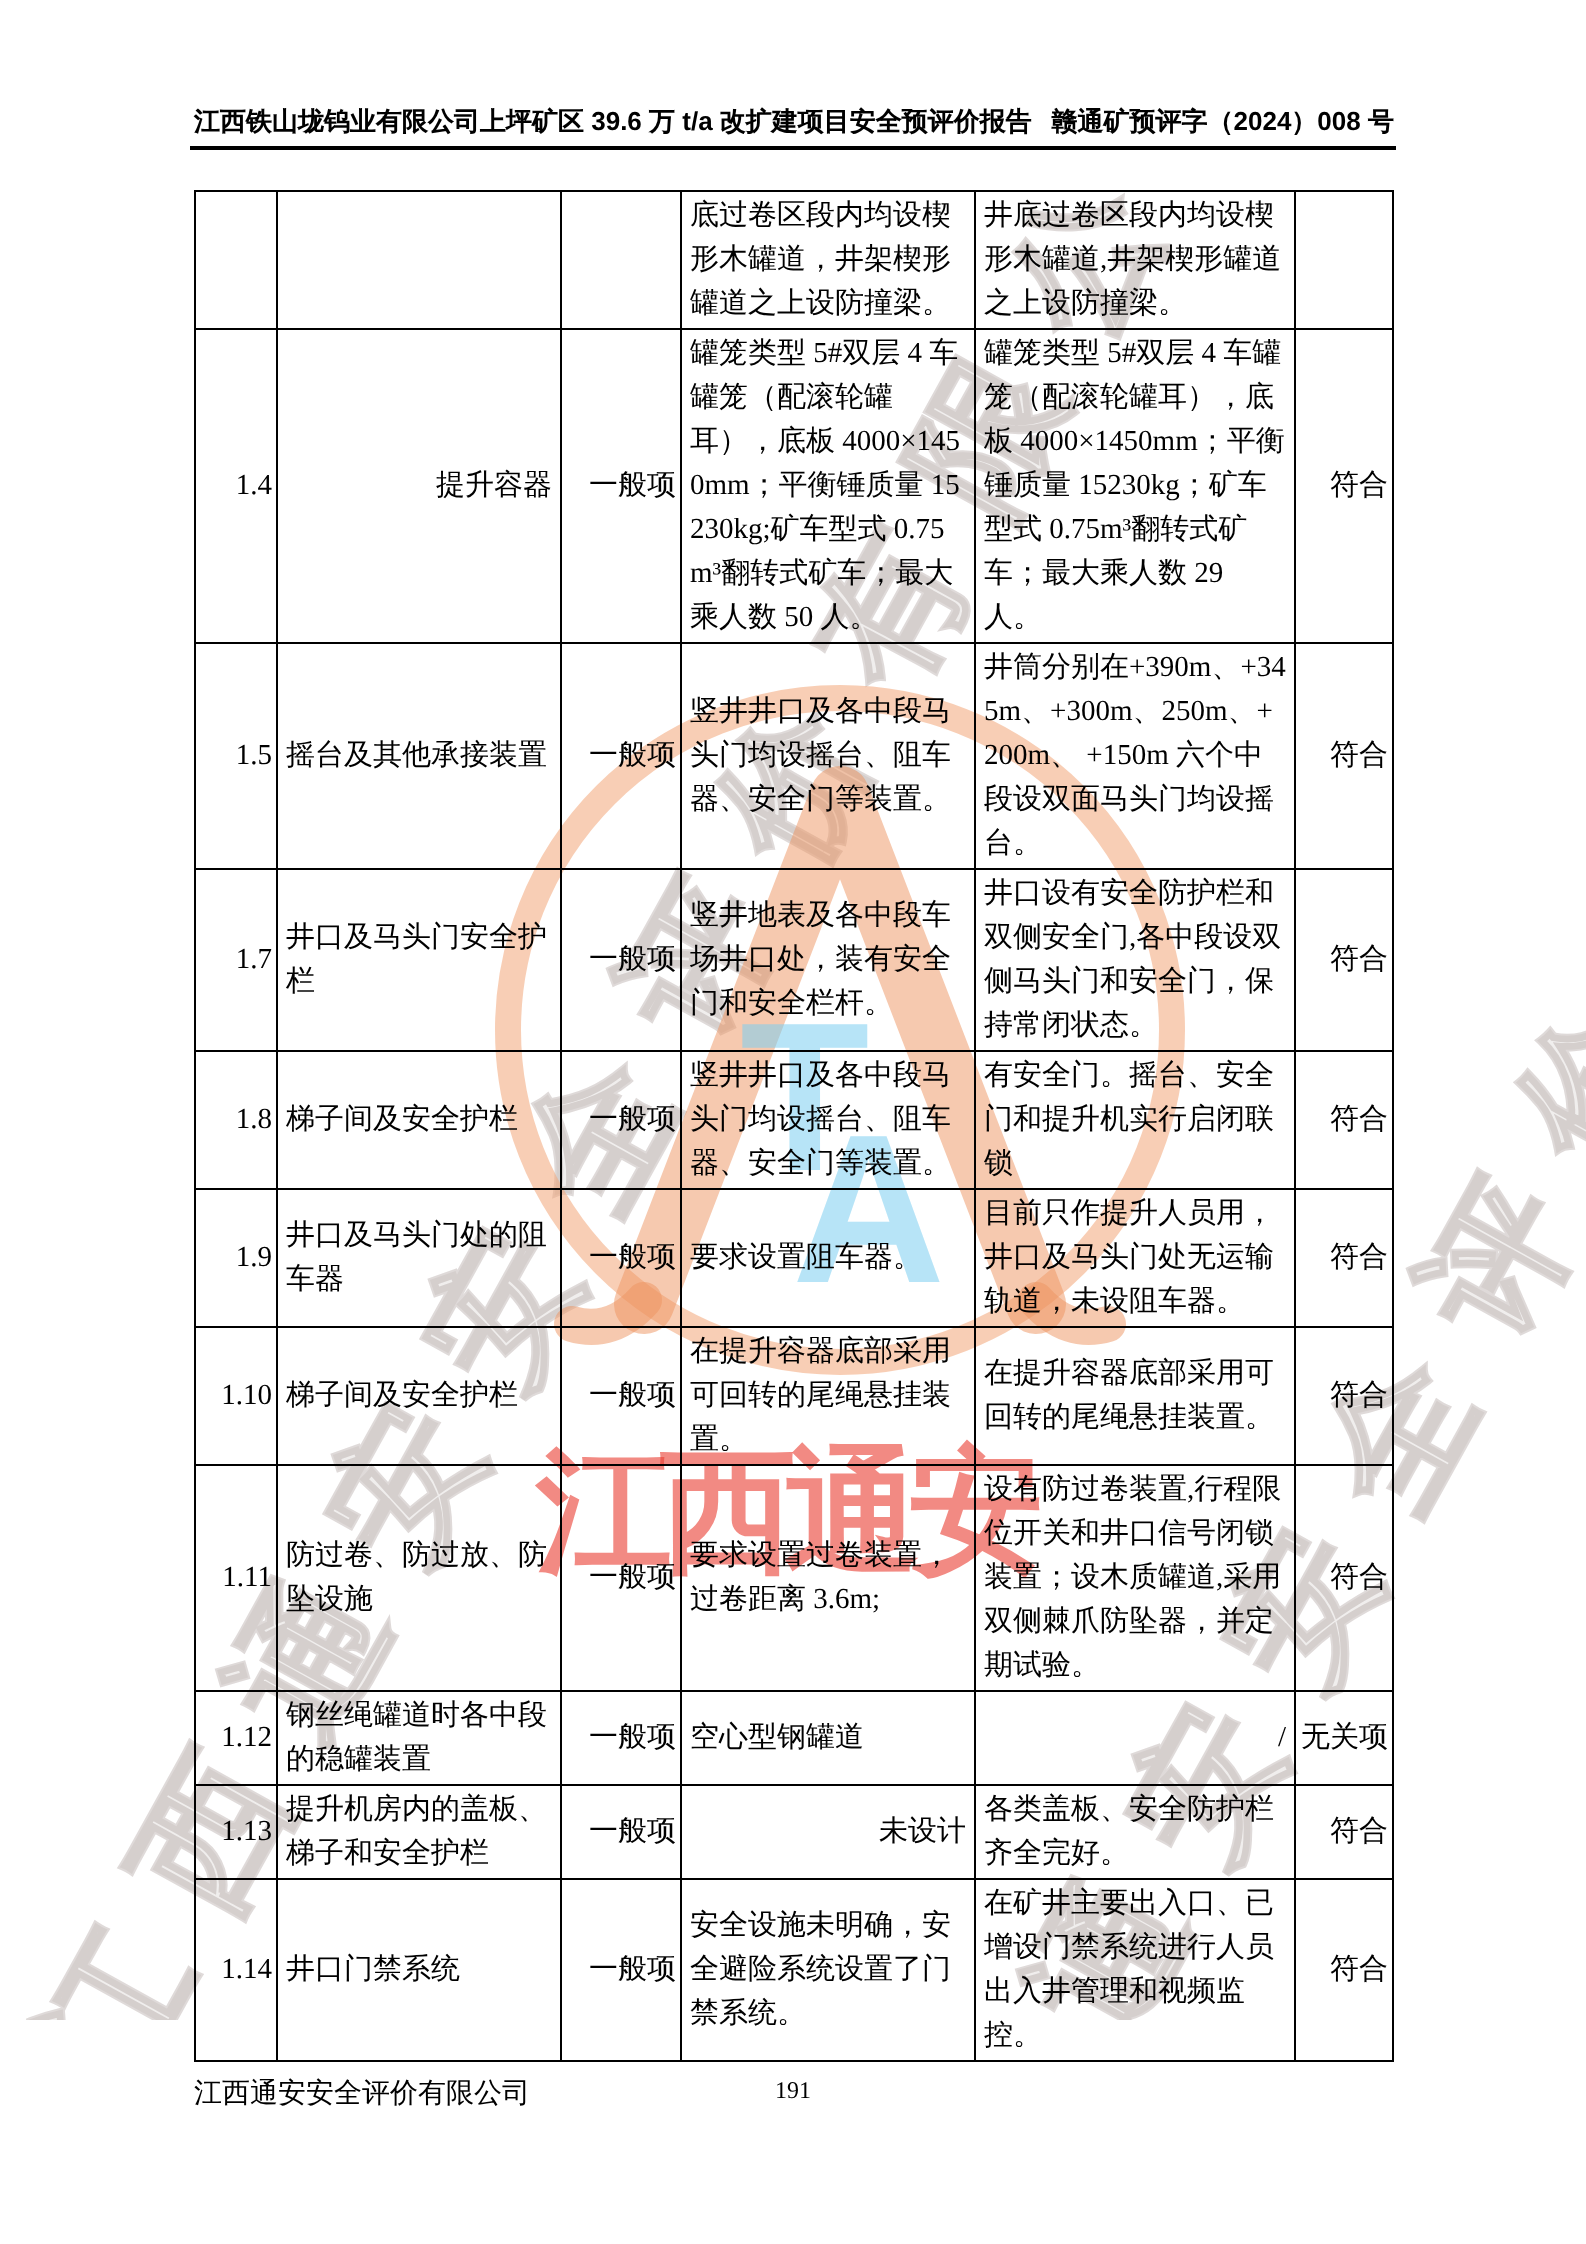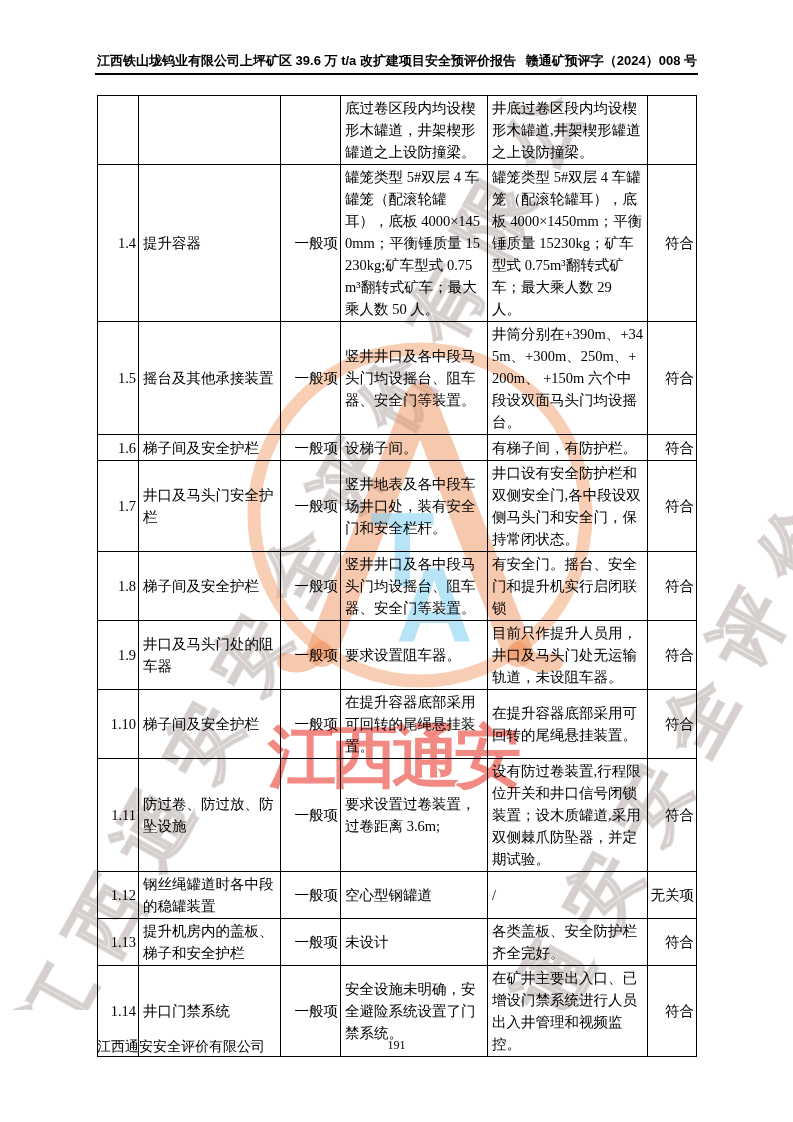--- a/index.html
+++ b/index.html
@@ -20,21 +20,21 @@
   table.chk{
     position:absolute;left:97px;top:95px;width:599px;z-index:1;
     border-collapse:collapse;table-layout:fixed;background:transparent;
   }
   table.chk td{
     border:1px solid #000;font-size:14.5px;line-height:22px;
     padding:1px 4px;vertical-align:middle;word-break:break-all;
     text-align:left;
   }
   table.chk td.c0, table.chk td.c2, table.chk td.c5{text-align:right;padding:1px 2px;}
-  table.chk td.ctr{text-align:left;}
+  table.chk td.ctr{text-align:right;}
   
   .wm{position:absolute;inset:0;z-index:0;pointer-events:none;}
   .wm-svg{position:absolute;left:0;top:0;}
   .wm-blue{position:absolute;font-family:"Liberation Sans", sans-serif;font-weight:bold;
            color:rgba(123,206,240,0.55);line-height:1;}
   .wm-blue.t{left:370px;top:496px;font-size:106px;}
   .wm-blue.a{left:396px;top:552px;font-size:106px;}
   .wm-red{position:absolute;left:268px;top:722px;font-size:68px;line-height:1;
           font-family:"Liberation Sans", sans-serif;font-weight:bold;
           letter-spacing:-6px;color:rgba(233,60,48,0.60);white-space:nowrap;}
@@ -101,28 +101,20 @@
           <td class="c5">符合</td>
         </tr>
         <tr style="height: 108px;">
           <td class="c0">1.5</td>
           <td class="c1">摇台及其他承接装置</td>
           <td class="c2">一般项</td>
           <td class="c3">竖井井口及各中段马头门均设摇台、阻车器、安全门等装置。</td>
           <td class="c4">井筒分别在+390m、+345m、+300m、250m、+200m、 +150m 六个中段设双面马头门均设摇台。</td>
           <td class="c5">符合</td>
         </tr>
-        <tr style="height: 26px;">
-          <td class="c0">1.6</td>
-          <td class="c1">梯子间及安全护栏</td>
-          <td class="c2">一般项</td>
-          <td class="c3">设梯子间。</td>
-          <td class="c4">有梯子间，有防护栏。</td>
-          <td class="c5">符合</td>
-        </tr>
         <tr style="height: 86px;">
           <td class="c0">1.7</td>
           <td class="c1">井口及马头门安全护栏</td>
           <td class="c2">一般项</td>
           <td class="c3">竖井地表及各中段车场井口处，装有安全门和安全栏杆。</td>
           <td class="c4">井口设有安全防护栏和双侧安全门,各中段设双侧马头门和安全门，保持常闭状态。</td>
           <td class="c5">符合</td>
         </tr>
         <tr style="height: 62px;">
           <td class="c0">1.8</td>

